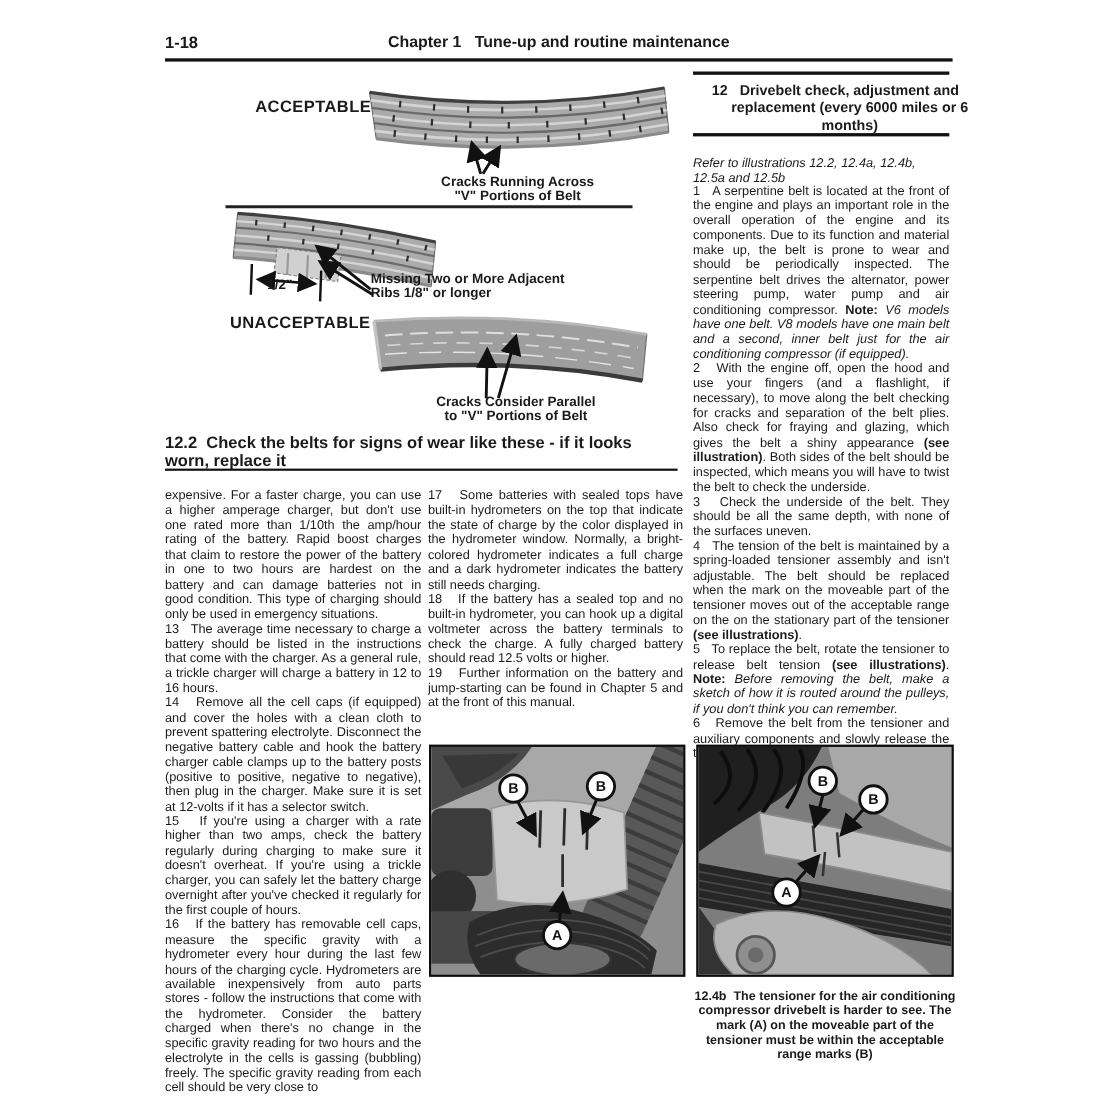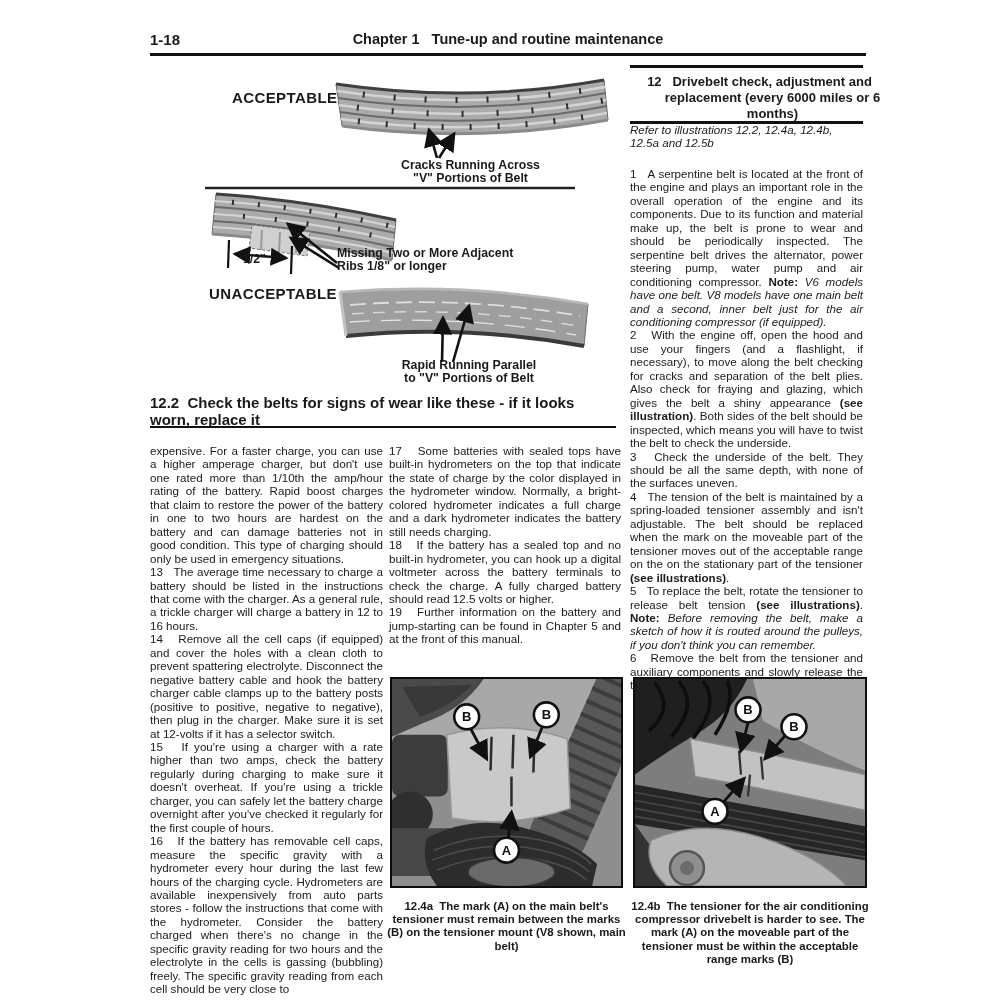--- a/index.html
+++ b/index.html
@@ -100,21 +100,21 @@
     <line x1="313" y1="302" x2="329" y2="246" stroke="#111" stroke-width="2.6" marker-end="url(#ah)"></line>
   </svg>
 
   <div class="abs fig-label" style="left:232px;top:89px;">ACCEPTABLE</div>
   <div class="abs annot" style="left:383px;top:159px;width:175px;text-align:center;">Cracks Running Across
 "V" Portions of Belt</div>
   <div class="abs annot" style="left:243px;top:253px;">1/2"</div>
   <div class="abs annot" style="left:337px;top:247px;width:210px;">Missing Two or More Adjacent
 Ribs 1/8" or longer</div>
   <div class="abs fig-label" style="left:209px;top:285px;">UNACCEPTABLE</div>
-  <div class="abs annot" style="left:390px;top:359px;width:158px;text-align:center;">Rapid Running Parallel
+  <div class="abs annot" style="left:390px;top:359px;width:158px;text-align:center;">Cracks Consider Parallel
 to "V" Portions of Belt</div>
   <div class="abs fig-caption">12.2&nbsp;&nbsp;Check the belts for signs of wear like these - if it looks worn, replace it</div>
   <div class="rule" style="left:150px;top:426px;width:466px;height:2px;"></div>
 
   <div class="col" style="left:150px;top:444px;width:233px;">
       <p class="para"><span>expensive. For a faster charge, you can use a higher amperage charger, but don't use one rated more than 1/10th the amp/hour rating of the battery. Rapid boost charges that claim to restore the power of the battery in one to two hours are hardest on the battery and can damage batteries not in good condition. This type of charging should only be used in emergency situations.</span></p>
       <p class="para"><span>13&nbsp;&nbsp; The average time necessary to charge a battery should be listed in the instructions that come with the charger. As a general rule, a trickle charger will charge a battery in 12 to 16 hours.</span></p>
       <p class="para"><span>14&nbsp;&nbsp; Remove all the cell caps (if equipped) and cover the holes with a clean cloth to prevent spattering electrolyte. Disconnect the negative battery cable and hook the battery charger cable clamps up to the battery posts (positive to positive, negative to negative), then plug in the charger. Make sure it is set at 12-volts if it has a selector switch.</span></p>
       <p class="para"><span>15&nbsp;&nbsp; If you're using a charger with a rate higher than two amps, check the battery regularly during charging to make sure it doesn't overheat. If you're using a trickle charger, you can safely let the battery charge overnight after you've checked it regularly for the first couple of hours.</span></p>
       <p class="para"><span>16&nbsp;&nbsp; If the battery has removable cell caps, measure the specific gravity with a hydrometer every hour during the last few hours of the charging cycle. Hydrometers are available inexpensively from auto parts stores - follow the instructions that come with the hydrometer. Consider the battery charged when there's no change in the specific gravity reading for two hours and the electrolyte in the cells is gassing (bubbling) freely. The specific gravity reading from each cell should be very close to</span></p>
@@ -122,21 +122,21 @@
 
   <div class="col" style="left:389px;top:444px;width:232px;">
       <p class="para"><span>17&nbsp;&nbsp; Some batteries with sealed tops have built-in hydrometers on the top that indicate the state of charge by the color displayed in the hydrometer window. Normally, a bright-colored hydrometer indicates a full charge and a dark hydrometer indicates the battery still needs charging.</span></p>
       <p class="para"><span>18&nbsp;&nbsp; If the battery has a sealed top and no built-in hydrometer, you can hook up a digital voltmeter across the battery terminals to check the charge. A fully charged battery should read 12.5 volts or higher.</span></p>
       <p class="para"><span>19&nbsp;&nbsp; Further information on the battery and jump-starting can be found in Chapter 5 and at the front of this manual.</span></p>
     </div>
 
   <div class="rule" style="left:630px;top:65px;width:233px;height:2.5px;"></div>
   <h3 class="sec-heading" style="left:630px;top:74px;width:233px;">12&nbsp;&nbsp; Drivebelt check, adjustment and replacement (every 6000 miles or 6 months)</h3>
   <div class="rule" style="left:630px;top:121px;width:233px;height:2.5px;"></div>
-  <p class="abs refer" style="left:630px;top:123px;width:233px;">Refer to illustrations 12.2, 12.4a, 12.4b, 12.5a and 12.5b</p>
+  <p class="abs refer" style="left:630px;top:142px;width:233px;">Refer to illustrations 12.2, 12.4a, 12.4b, 12.5a and 12.5b</p>
   <div class="col" style="left:630px;top:167px;width:233px;">
       <p class="para"><span>1&nbsp;&nbsp; A serpentine belt is located at the front of the engine and plays an important role in the overall operation of the engine and its components. Due to its function and material make up, the belt is prone to wear and should be periodically inspected. The serpentine belt drives the alternator, power steering pump, water pump and air conditioning compressor. </span><span class="rs-b">Note: </span><span class="rs-i">V6 models have one belt. V8 models have one main belt and a second, inner belt just for the air conditioning compressor (if equipped).</span></p>
       <p class="para"><span>2&nbsp;&nbsp; With the engine off, open the hood and use your fingers (and a flashlight, if necessary), to move along the belt checking for cracks and separation of the belt plies. Also check for fraying and glazing, which gives the belt a shiny appearance </span><span class="rs-b">(see illustration)</span><span>. Both sides of the belt should be inspected, which means you will have to twist the belt to check the underside.</span></p>
       <p class="para"><span>3&nbsp;&nbsp; Check the underside of the belt. They should be all the same depth, with none of the surfaces uneven.</span></p>
       <p class="para"><span>4&nbsp;&nbsp; The tension of the belt is maintained by a spring-loaded tensioner assembly and isn't adjustable. The belt should be replaced when the mark on the moveable part of the tensioner moves out of the acceptable range on the on the stationary part of the tensioner </span><span class="rs-b">(see illustrations)</span><span>.</span></p>
       <p class="para"><span>5&nbsp;&nbsp; To replace the belt, rotate the tensioner to release belt tension </span><span class="rs-b">(see illustrations)</span><span>. </span><span class="rs-b">Note: </span><span class="rs-i">Before removing the belt, make a sketch of how it is routed around the pulleys, if you don't think you can remember.</span></p>
       <p class="para"><span>6&nbsp;&nbsp; Remove the belt from the tensioner and auxiliary components and slowly release the tensioner.</span></p>
     </div>
 
   <div class="photo" style="left:390px;top:677px;width:233px;height:211px;">
@@ -189,21 +189,20 @@
       <g>
         <circle cx="155" cy="36" r="12.5" fill="#fff" stroke="#111" stroke-width="2.6"></circle>
         <text class="co-letter" x="155" y="40.5" text-anchor="middle">B</text>
       </g>
       <g>
         <circle cx="115" cy="172" r="12.5" fill="#fff" stroke="#111" stroke-width="2.6"></circle>
         <text class="co-letter" x="115" y="176.5" text-anchor="middle">A</text>
       </g>
     </svg>
   </div>
-  <div class="photo-caption" style="left:386px;top:900px;width:241px;">12.4a&nbsp;&nbsp;The mark (A) on the main belt's tensioner must remain between the marks (B) on the tensioner mount (V8 shown, main belt)</div>
 
   <div class="photo" style="left:633px;top:677px;width:234px;height:211px;">
     <svg viewBox="0 0 230 208" preserveAspectRatio="none">
       <rect x="0" y="0" width="230" height="208" fill="#7d7d7d"></rect>
       <path d="M118,0 L230,0 L230,92 Q180,72 128,42 Z" fill="#a8a8a8"></path>
       <path d="M0,0 L112,0 Q96,36 60,56 Q30,74 0,96 Z" fill="#1f1f1f"></path>
       <g stroke="#0d0d0d" stroke-width="3.5" fill="none">
         <path d="M20,4 Q40,30 14,52"></path>
         <path d="M44,2 Q64,28 36,58"></path>
         <path d="M68,2 Q86,24 58,60"></path>

